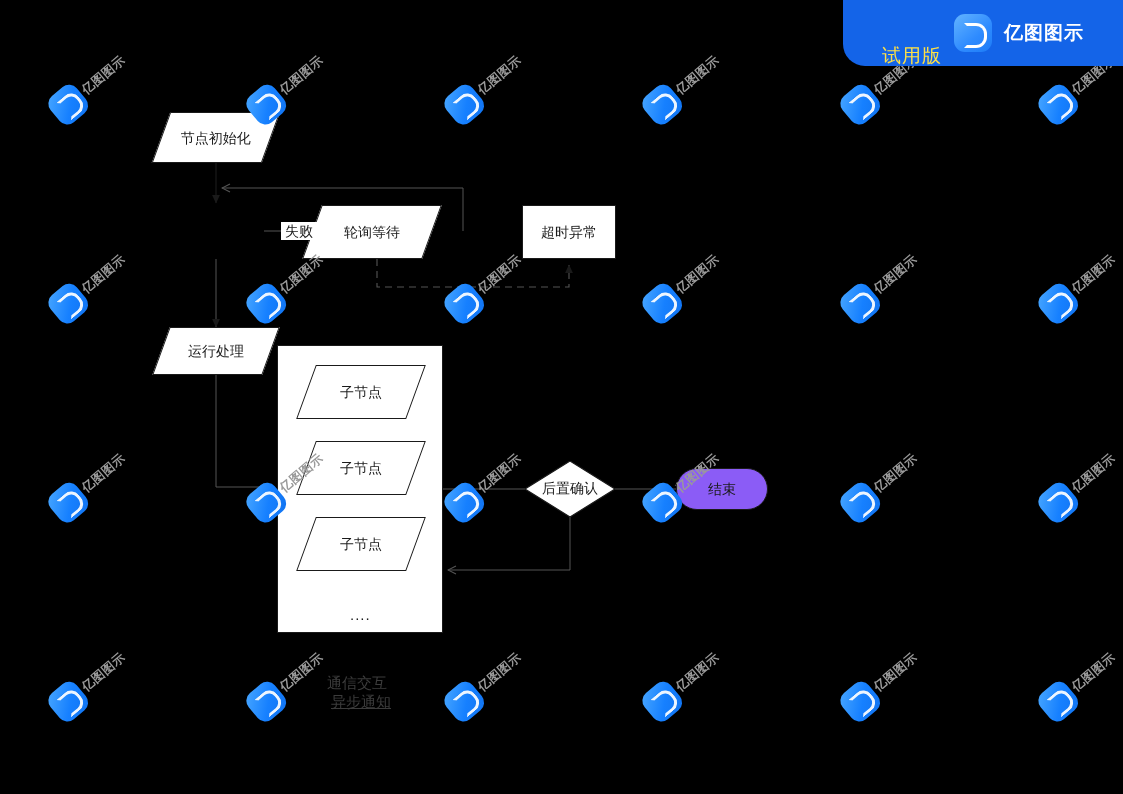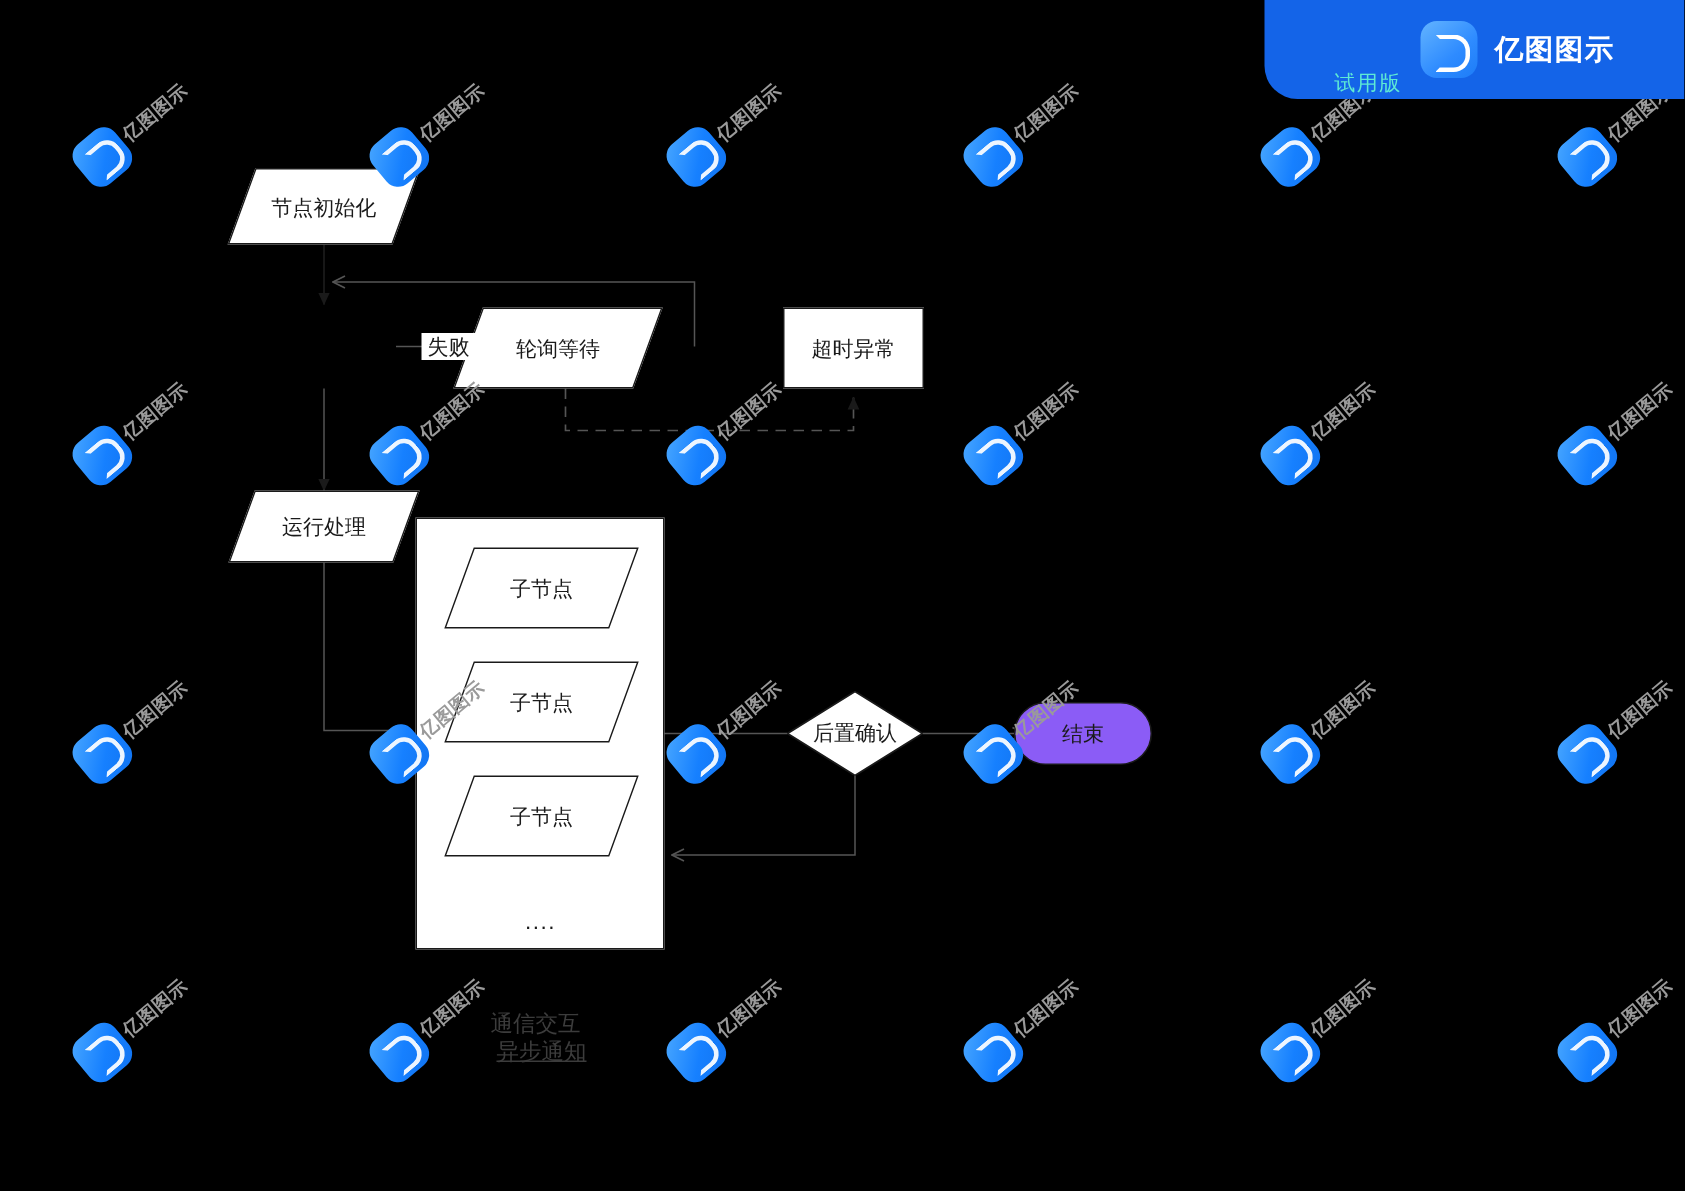--- a/index.html
+++ b/index.html
@@ -67,22 +67,22 @@
     width: 280px; height: 66px;
     background: #1464e8;
     border-radius: 0 0 0 22px;
     display: flex;
     align-items: center;
     justify-content: center;
     gap: 12px;
     z-index: 60;
   }
   #brand .trial {
-    color: #5eead4;
-    font-size: 14px;
+    color: #fde047;
+    font-size: 19px;
     letter-spacing: 1px;
     margin-top: 46px;
   }
   #brand .logo {
     width: 38px; height: 38px;
     border-radius: 11px;
     background: linear-gradient(140deg, #63b4ff 0%, #2e8bff 60%, #1d7cf7 100%);
     position: relative;
     flex: 0 0 auto;
   }

